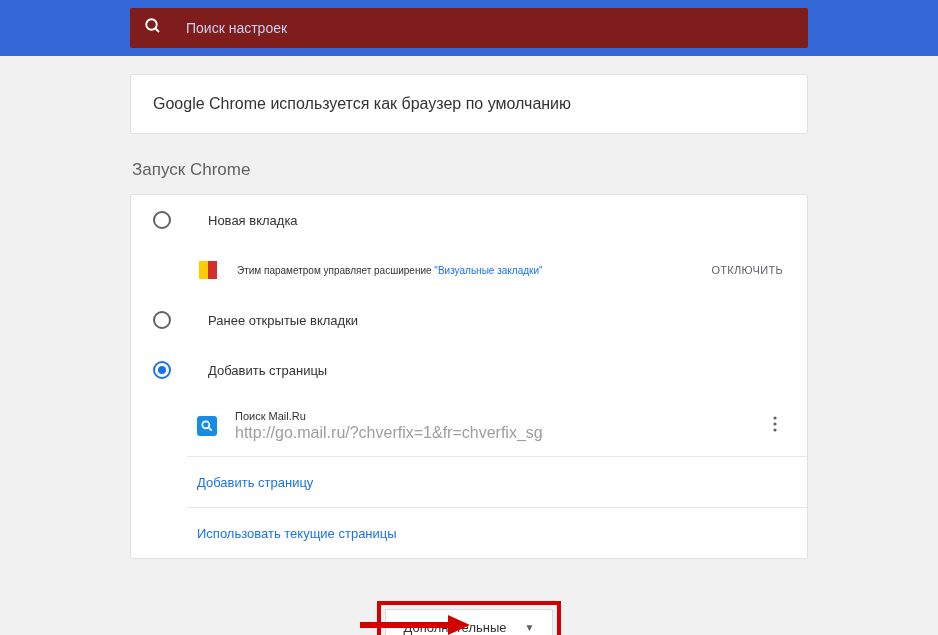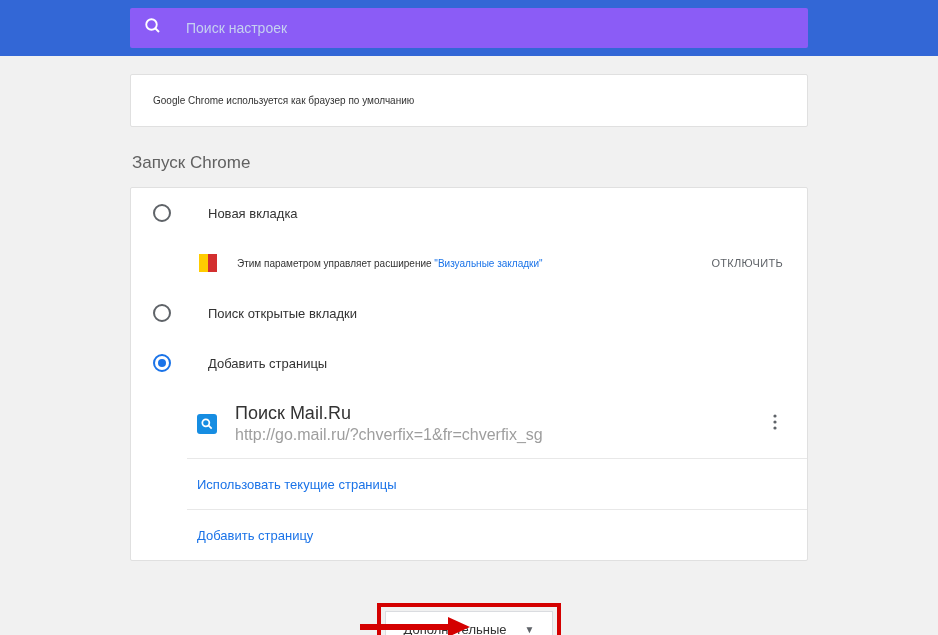--- a/index.html
+++ b/index.html
@@ -15,21 +15,21 @@
       overflow: hidden;
     }
     .header {
       background: #3367d6;
       height: 56px;
       display: flex;
       align-items: center;
       padding: 0 130px;
     }
     .search-bar {
-      background: #8b5cf6;
+      background: #7f1d1d;
       width: 686px;
       height: 40px;
       border-radius: 2px;
       display: flex;
       align-items: center;
       padding: 0 14px;
     }
     .search-icon {
       color: #fff;
       margin-right: 24px;
@@ -51,21 +51,21 @@
     .card {
       background: #fff;
       border: 1px solid #e0e0e0;
       border-radius: 2px;
     }
     .default-browser-card {
       margin-top: 18px;
       padding: 20px 22px;
     }
     .default-browser-text {
-      font-size: 10px;
+      font-size: 16px;
       color: #333;
     }
     .section-title {
       font-size: 17px;
       color: #616161;
       margin: 26px 0 14px 2px;
     }
     .startup-card {
       padding: 0;
     }
@@ -145,21 +145,21 @@
       display: flex;
       align-items: center;
       justify-content: center;
       margin-right: 18px;
       flex-shrink: 0;
     }
     .page-info {
       flex: 1;
     }
     .page-name {
-      font-size: 18px;
+      font-size: 11px;
       color: #333;
       margin-bottom: 2px;
     }
     .page-url {
       font-size: 16px;
       color: #9e9e9e;
     }
     .more-icon {
       color: #5f6368;
       padding: 0 8px;
@@ -250,21 +250,21 @@
         </svg>
       </span>
       <span class="ext-text">
         <span>Этим параметром управляет расширение </span><span class="ext-link">"Визуальные закладки"</span>
       </span>
       <span class="disable-btn">ОТКЛЮЧИТЬ</span>
     </div>
 
     <div class="radio-row">
       <div class="radio"></div>
-      <div class="radio-label">Поиск открытые вкладки</div>
+      <div class="radio-label">Ранее открытые вкладки</div>
     </div>
 
     <div class="radio-row">
       <div class="radio selected"></div>
       <div class="radio-label">Добавить страницы</div>
     </div>
 
     <div class="sub-list">
       <div class="page-row">
         <div class="page-icon">
@@ -280,25 +280,25 @@
         <div class="more-icon">
           <svg width="4" height="16" viewBox="0 0 4 16">
             <circle cx="2" cy="2" r="1.6" fill="#5f6368"></circle>
             <circle cx="2" cy="8" r="1.6" fill="#5f6368"></circle>
             <circle cx="2" cy="14" r="1.6" fill="#5f6368"></circle>
           </svg>
         </div>
       </div>
 
       <div class="action-row">
+        <span class="action-link">Добавить страницу</span>
+      </div>
+
+      <div class="action-row">
         <span class="action-link">Использовать текущие страницы</span>
-      </div>
-
-      <div class="action-row">
-        <span class="action-link">Добавить страницу</span>
       </div>
     </div>
 
   </div>
 
   <div class="advanced-area">
     <svg class="red-arrow" width="110" height="24" viewBox="0 0 110 24">
       <line x1="0" y1="12" x2="90" y2="12" stroke="#d40000" stroke-width="6"></line>
       <polygon points="88,2 110,12 88,22" fill="#d40000"></polygon>
     </svg>

